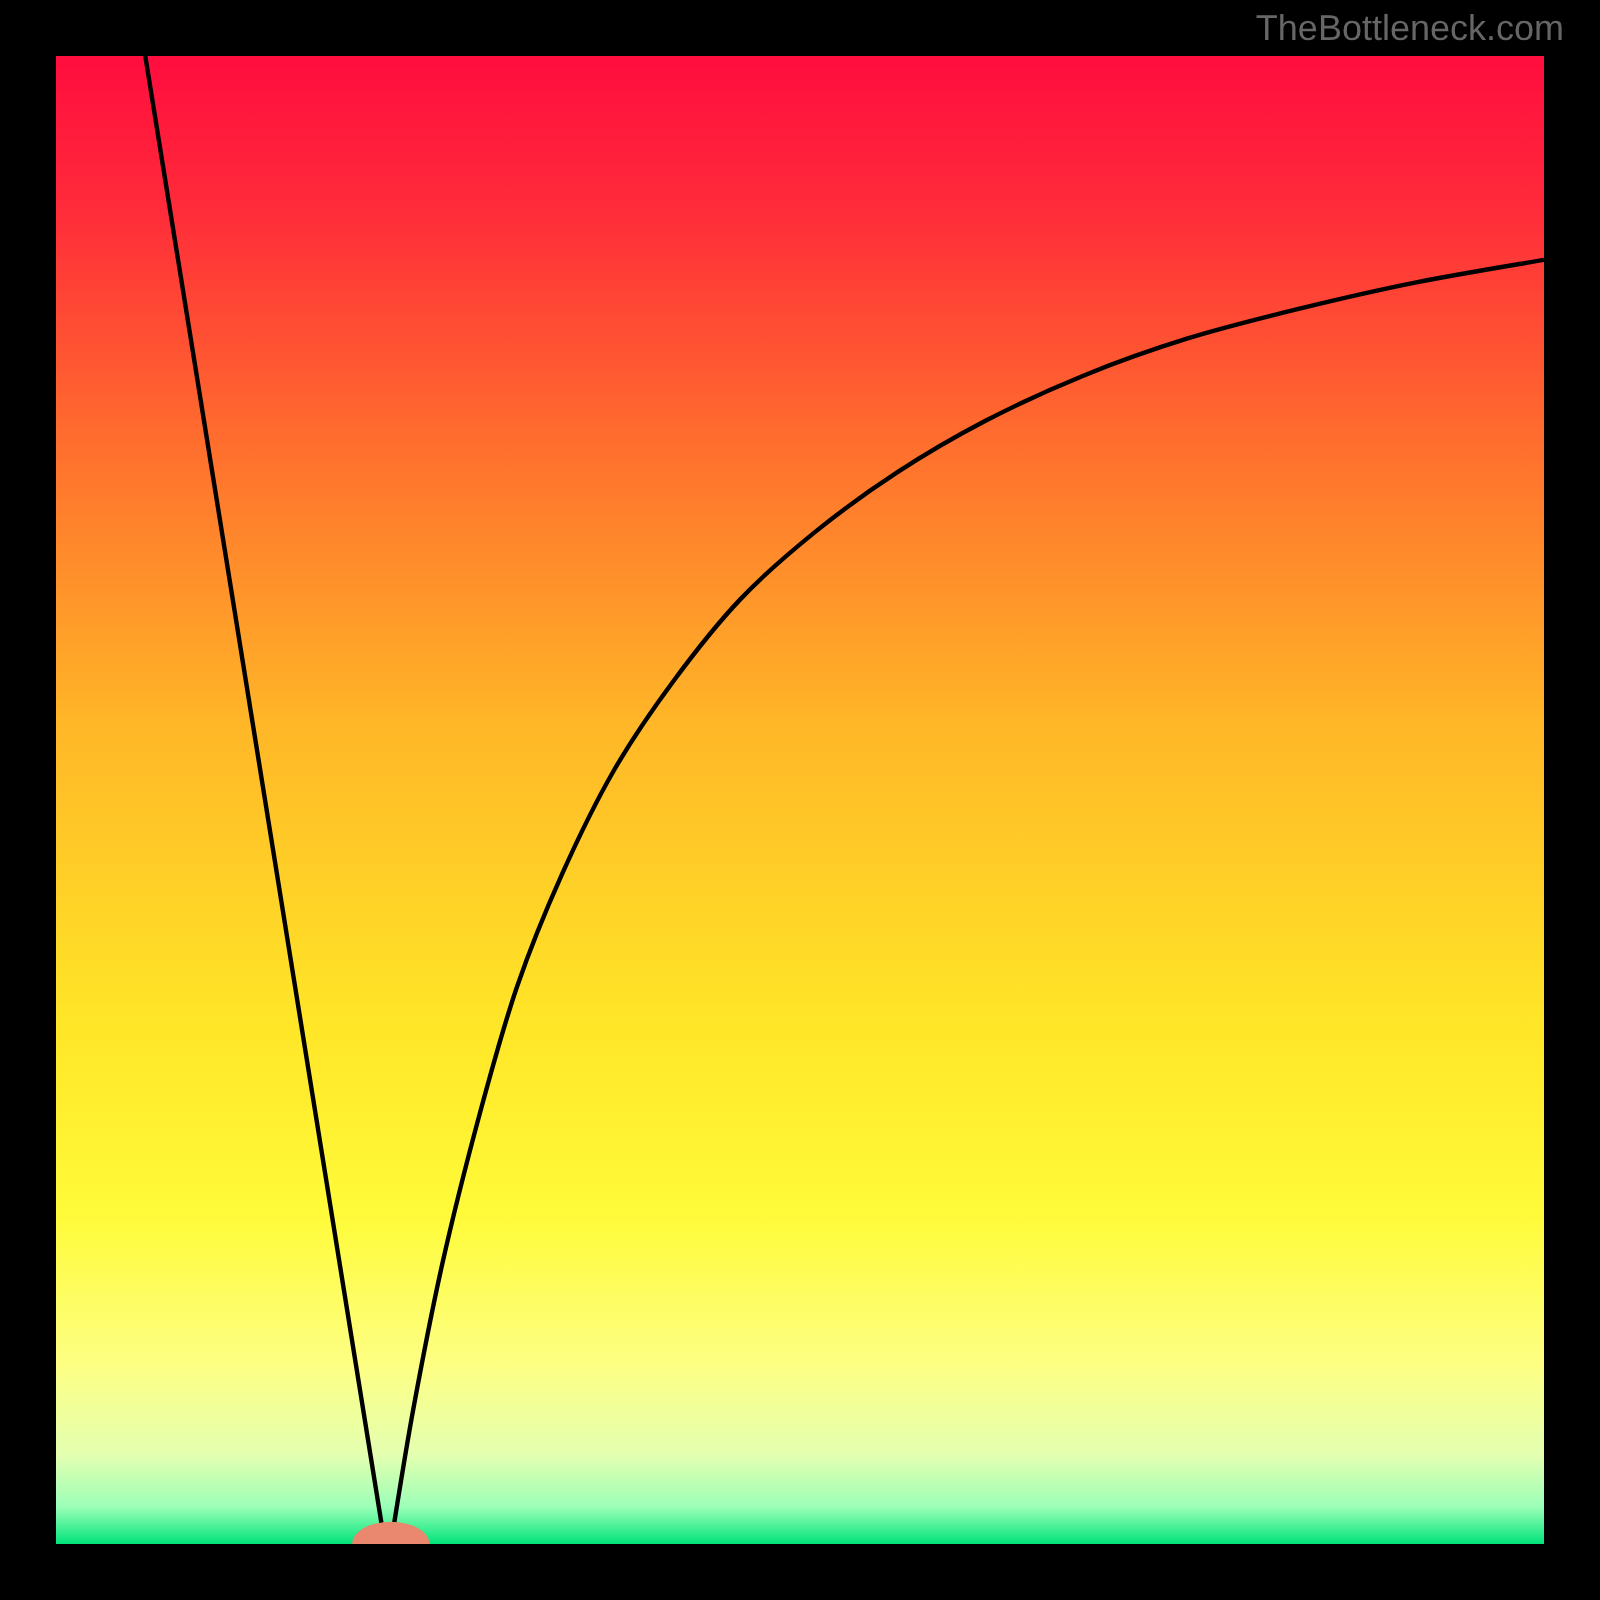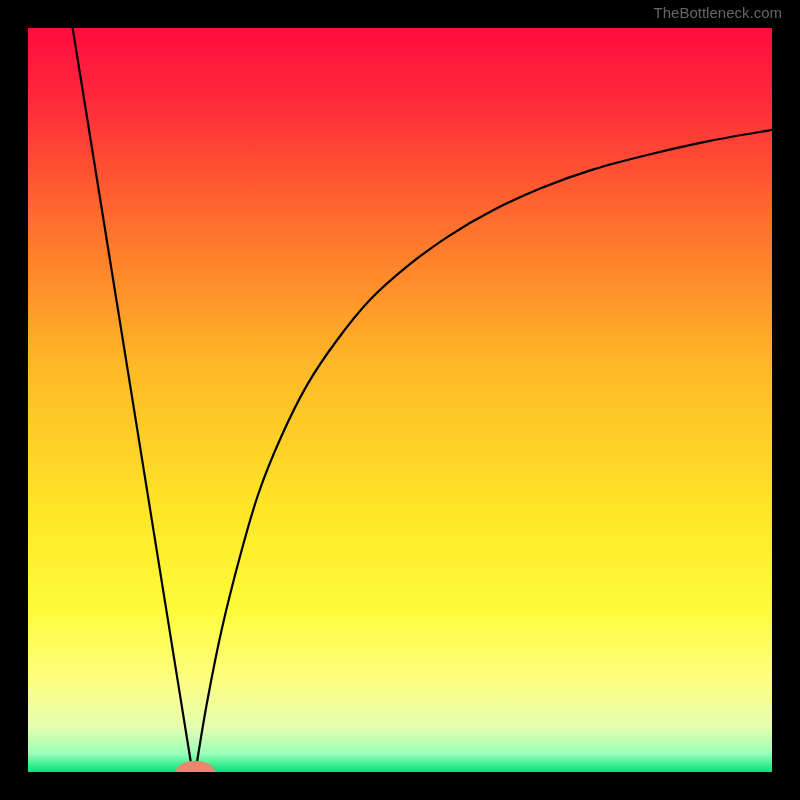--- a/index.html
+++ b/index.html
@@ -9,21 +9,21 @@
     height: 800px;
     background: #000;
     position: relative;
     font-family: Arial, Helvetica, sans-serif;
   }
   .watermark {
     position: absolute;
     top: 4px;
     right: 18px;
     color: #666;
-    font-size: 15px;
+    font-size: 18px;
     font-weight: 400;
     z-index: 10;
   }
   .plot-frame {
     position: absolute;
     top: 28px;
     left: 28px;
     width: 744px;
     height: 744px;
     background: #000;

